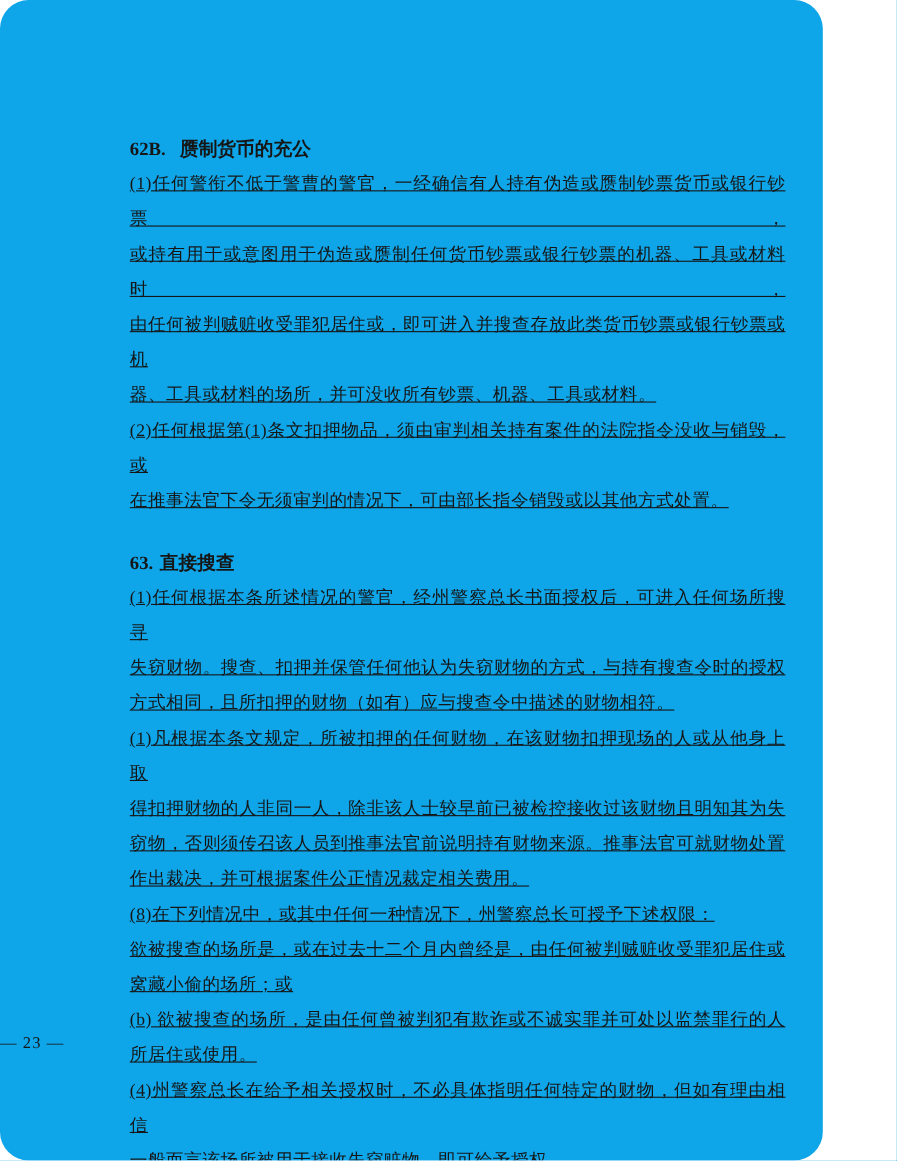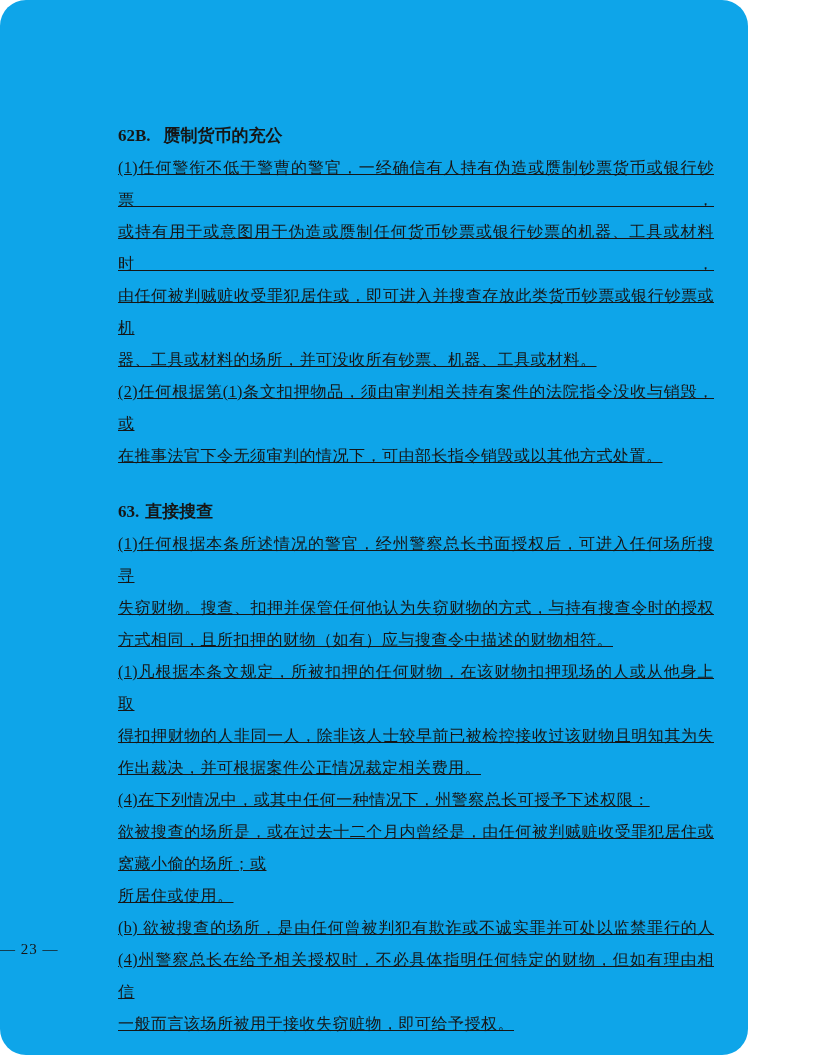--- a/index.html
+++ b/index.html
@@ -76,26 +76,27 @@
 
     <div class="section gap-lg">
       <div class="section-heading">
         <span class="heading-num">63.</span><span>直接搜查</span>
       </div>
       <div class="line">(1)任何根据本条所述情况的警官，经州警察总长书面授权后，可进入任何场所搜寻</div>
       <div class="line">失窃财物。搜查、扣押并保管任何他认为失窃财物的方式，与持有搜查令时的授权</div>
       <div class="line para-end">方式相同，且所扣押的财物（如有）应与搜查令中描述的财物相符。</div>
       <div class="line">(1)凡根据本条文规定，所被扣押的任何财物，在该财物扣押现场的人或从他身上取</div>
       <div class="line">得扣押财物的人非同一人，除非该人士较早前已被检控接收过该财物且明知其为失</div>
+      <div class="line">窃物，否则须传召该人员到推事法官前说明持有财物来源。推事法官可就财物处置</div>
       <div class="line para-end">作出裁决，并可根据案件公正情况裁定相关费用。</div>
-      <div class="line para-end">(4)在下列情况中，或其中任何一种情况下，州警察总长可授予下述权限：</div>
+      <div class="line para-end">(8)在下列情况中，或其中任何一种情况下，州警察总长可授予下述权限：</div>
       <div class="line">欲被搜查的场所是，或在过去十二个月内曾经是，由任何被判贼赃收受罪犯居住或</div>
       <div class="line para-end">窝藏小偷的场所；或</div>
+      <div class="line">(b) 欲被搜查的场所，是由任何曾被判犯有欺诈或不诚实罪并可处以监禁罪行的人</div>
       <div class="line para-end">所居住或使用。</div>
-      <div class="line">(b) 欲被搜查的场所，是由任何曾被判犯有欺诈或不诚实罪并可处以监禁罪行的人</div>
       <div class="line">(4)州警察总长在给予相关授权时，不必具体指明任何特定的财物，但如有理由相信</div>
       <div class="line para-end">一般而言该场所被用于接收失窃赃物，即可给予授权。</div>
     </div>
 
   </div>
 
   <div class="footer">— 23 —</div>
 </div>
 
 </body></html>

